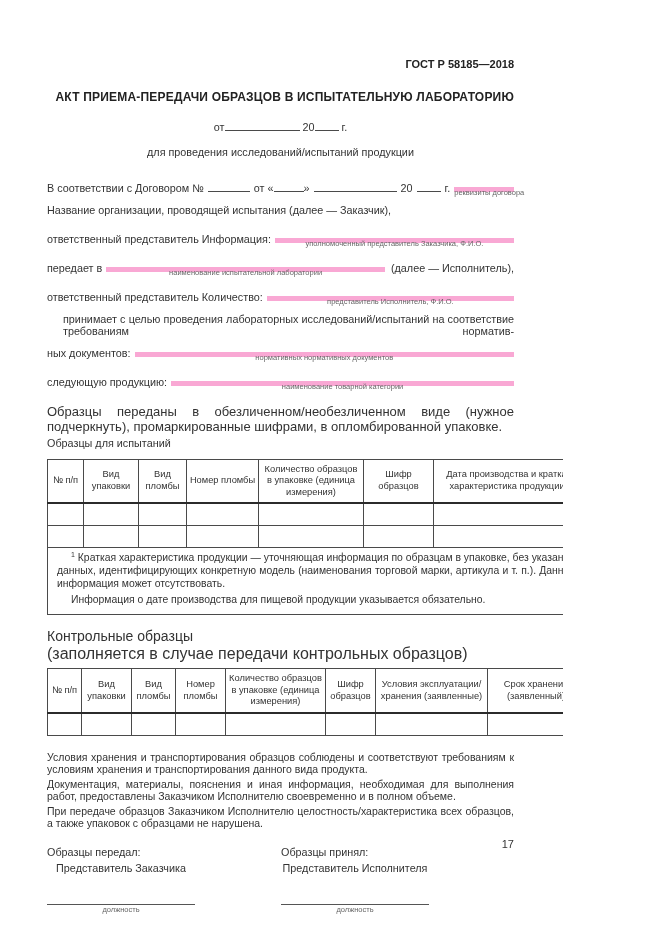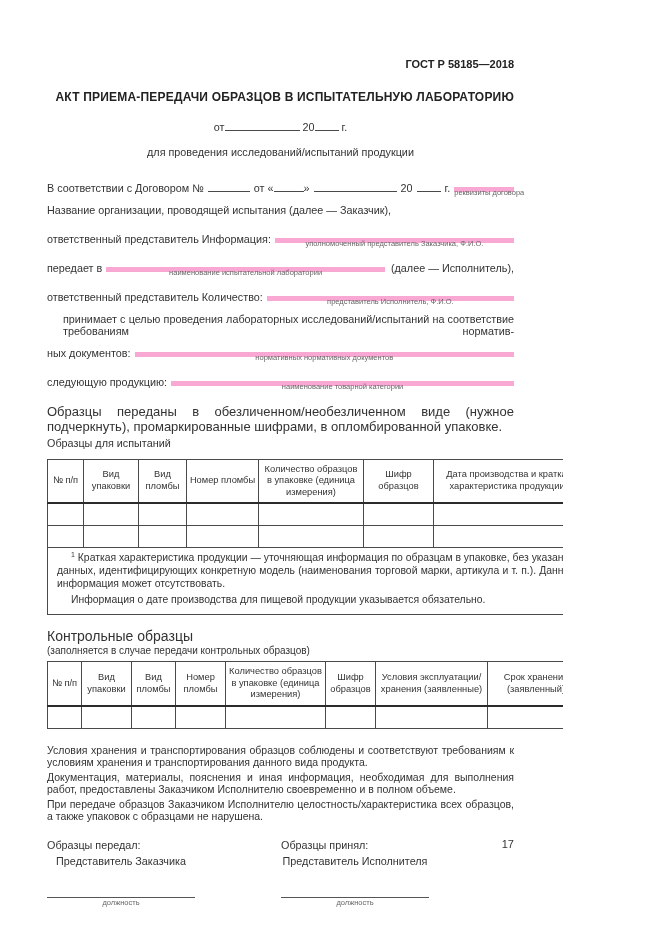--- a/index.html
+++ b/index.html
@@ -31,21 +31,21 @@
   th { font-weight:normal; text-align:center; vertical-align:middle; padding:4px 2px; line-height:1.25; }
   tr.head th { border-bottom:2.5px solid #2b2b2b; }
   td.empty { height:19px; }
   td.fnote { padding:4px 9px 8px 9px; font-size:10.4px; line-height:1.22; }
   td.fnote p { margin:0; text-align:justify; text-indent:14px; }
   td.fnote p + p { margin-top:3px; }
   sup { font-size:7px; line-height:0; }
 
   .t1 { margin:3px 0 0 0; }
   .sec-title { font-size:14px; margin:13px 0 1px 0; }
-  .sec-sub { font-size:10px; margin:0 0 5px 0; }
+  .sec-sub { font-size:16px; margin:0 0 5px 0; }
 
   .statements { margin-top:15px; }
 
   .sigs { display:flex; margin-top:17px; font-size:10.8px; }
   .sig-col { width:218px; }
   .sig-col.right { margin-left:16px; }
   .sig-head { width:148px; margin:0 0 4px 0; }
   .sig-role { width:148px; text-align:center; margin:0; }
   .sigrow { display:flex; }
   .s-main { width:148px; } .s-sign { width:58px; margin-left:12px; }

